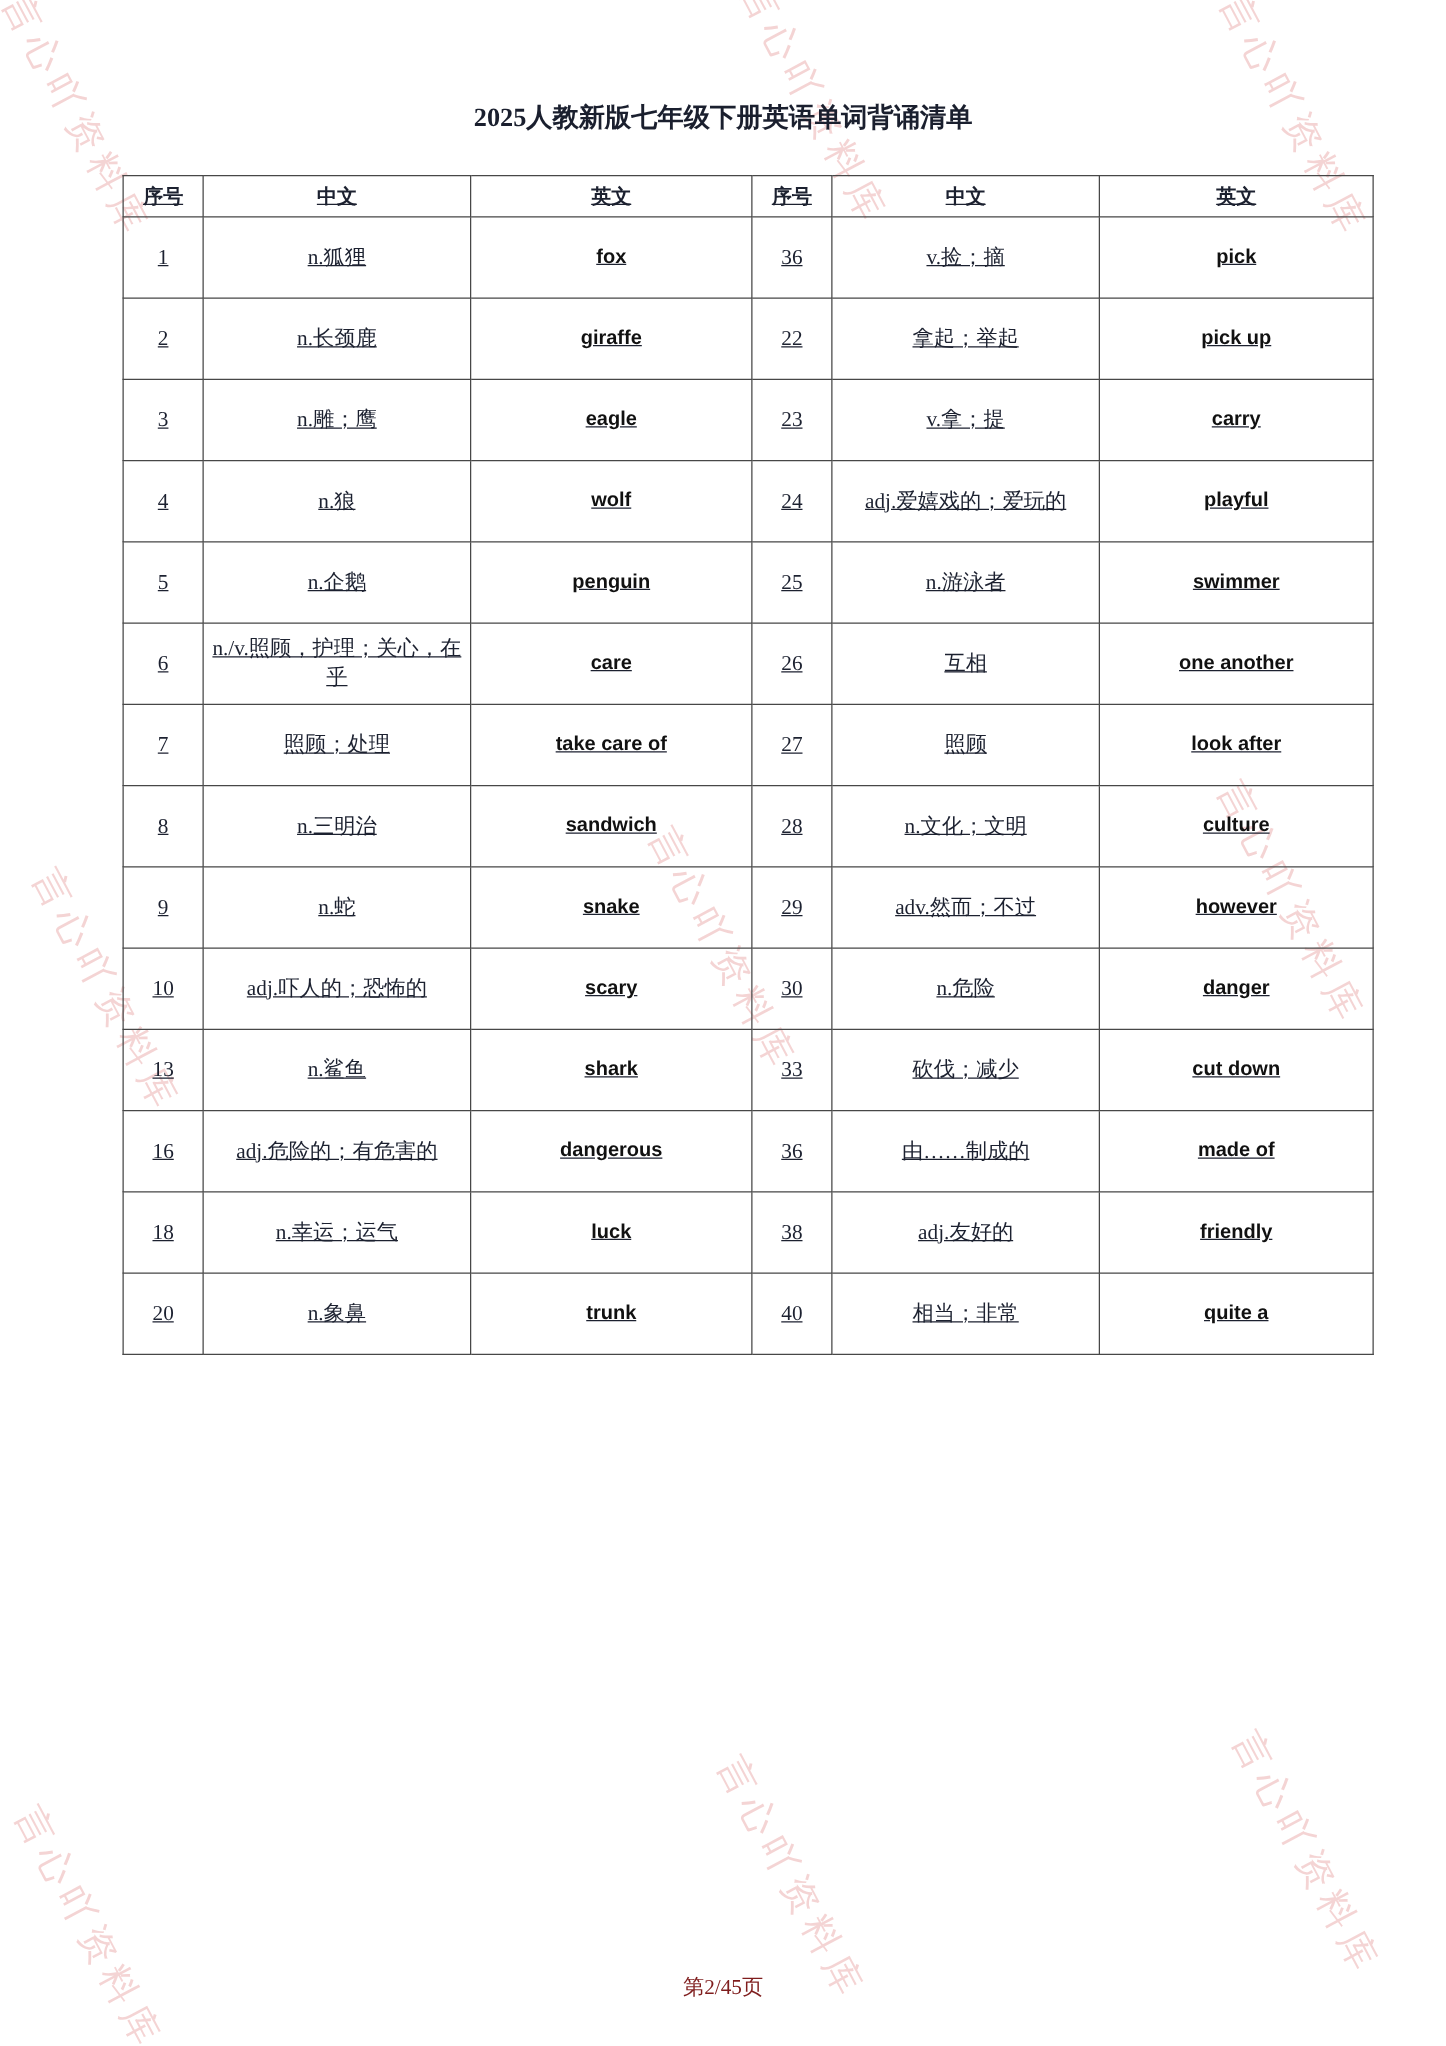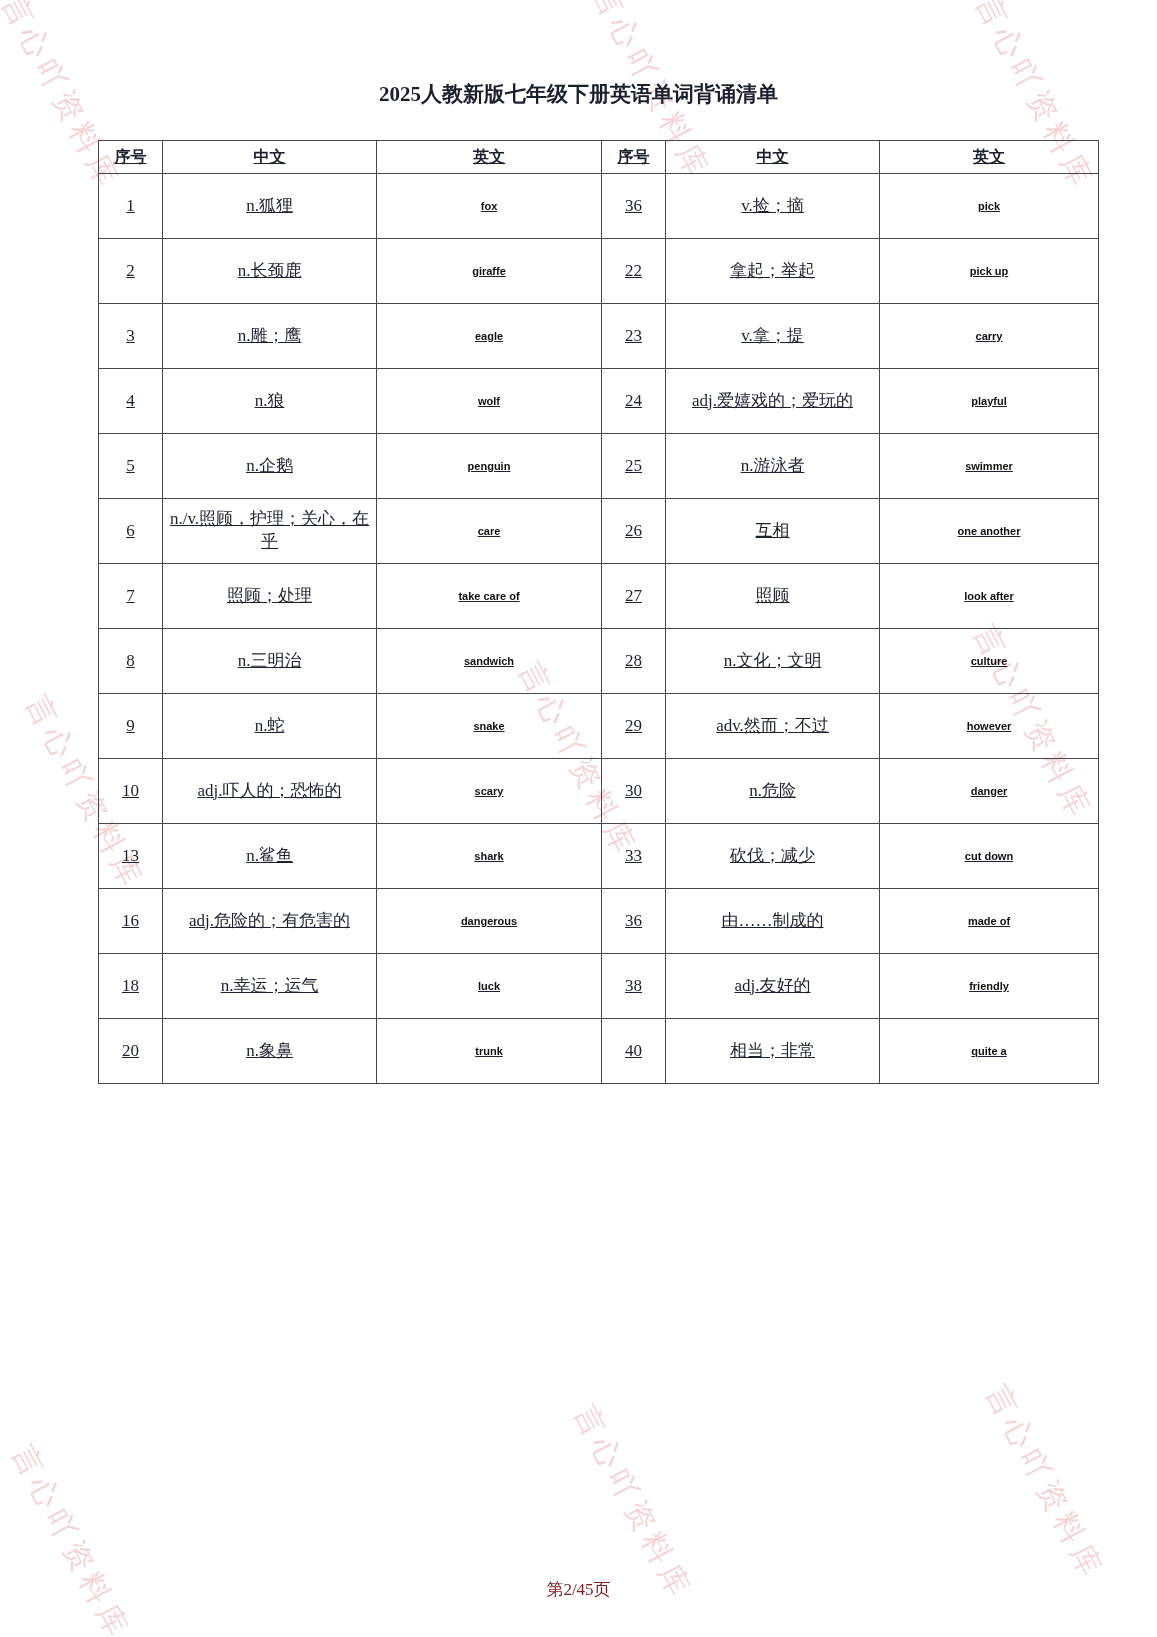--- a/index.html
+++ b/index.html
@@ -60,21 +60,21 @@
   thead th{height:28px;font-weight:bold;font-size:16px;}
   tbody td{height:60px;line-height:1.35;}
   .col0,.col3{width:55px;}
   .col1,.col4{width:205px;}
   .col2{width:216px;}
   .col5{width:210px;}
   td.en{
     font-family:"Liberation Sans","DejaVu Sans",sans-serif;
     font-weight:bold;
     color:#111111;
-    font-size:11px;
+    font-size:16px;
   }
   .footer{
     position:absolute;bottom:36px;left:0;width:100%;
     text-align:center;font-size:17px;color:#7f1d1d;
     z-index:2;
   }
 </style>
 </head>
 <body>
 

